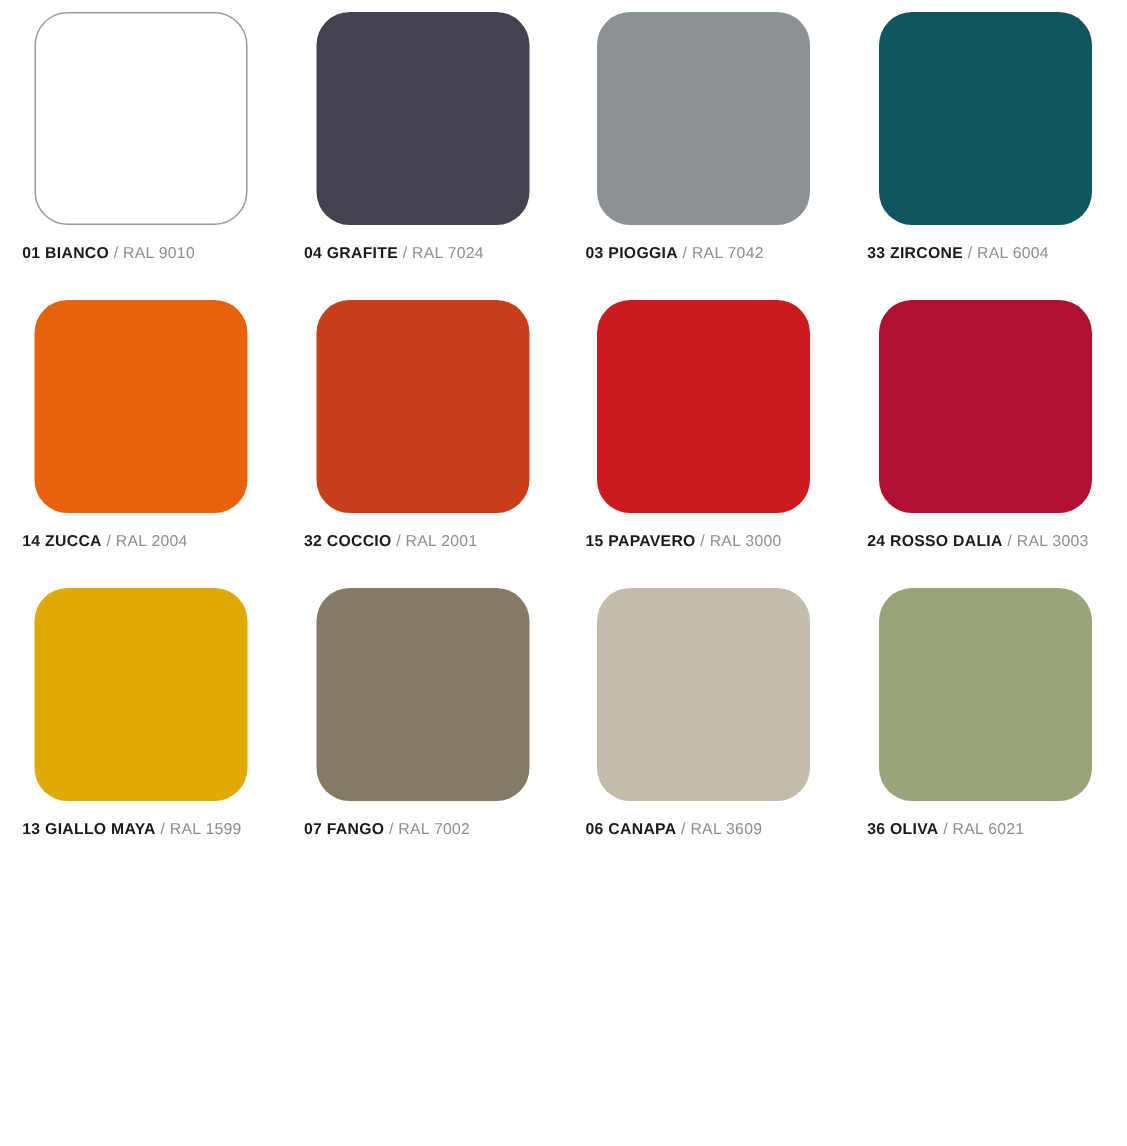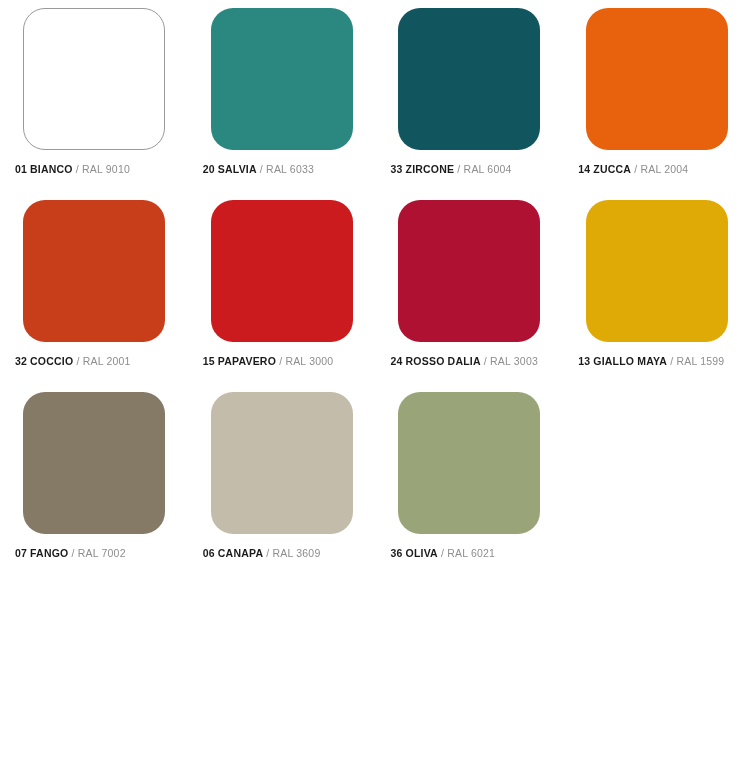--- a/index.html
+++ b/index.html
@@ -58,22 +58,26 @@
 </style>
 </head>
 <body>
 
 <div class="palette-grid">
     <div class="swatch-cell">
       <div class="swatch-chip outlined" style="background-color: rgb(255, 255, 255);"></div>
       <div class="swatch-label"><span class="swatch-name">01 BIANCO</span><span class="swatch-ral"> / </span><span class="swatch-ral">RAL 9010</span></div>
     </div>
     <div class="swatch-cell">
-      <div class="swatch-chip" style="background-color: rgb(43, 136, 128);"></div>
-      <div class="swatch-label"><span class="swatch-name">20 SALVIA</span><span class="swatch-ral"> / </span><span class="swatch-ral">RAL 6033</span></div>
+      <div class="swatch-chip" style="background-color: rgb(67, 67, 80);"></div>
+      <div class="swatch-label"><span class="swatch-name">04 GRAFITE</span><span class="swatch-ral"> / </span><span class="swatch-ral">RAL 7024</span></div>
+    </div>
+    <div class="swatch-cell">
+      <div class="swatch-chip" style="background-color: rgb(140, 145, 148);"></div>
+      <div class="swatch-label"><span class="swatch-name">03 PIOGGIA</span><span class="swatch-ral"> / </span><span class="swatch-ral">RAL 7042</span></div>
     </div>
     <div class="swatch-cell">
       <div class="swatch-chip" style="background-color: rgb(17, 85, 94);"></div>
       <div class="swatch-label"><span class="swatch-name">33 ZIRCONE</span><span class="swatch-ral"> / </span><span class="swatch-ral">RAL 6004</span></div>
     </div>
     <div class="swatch-cell">
       <div class="swatch-chip" style="background-color: rgb(232, 97, 12);"></div>
       <div class="swatch-label"><span class="swatch-name">14 ZUCCA</span><span class="swatch-ral"> / </span><span class="swatch-ral">RAL 2004</span></div>
     </div>
     <div class="swatch-cell">

